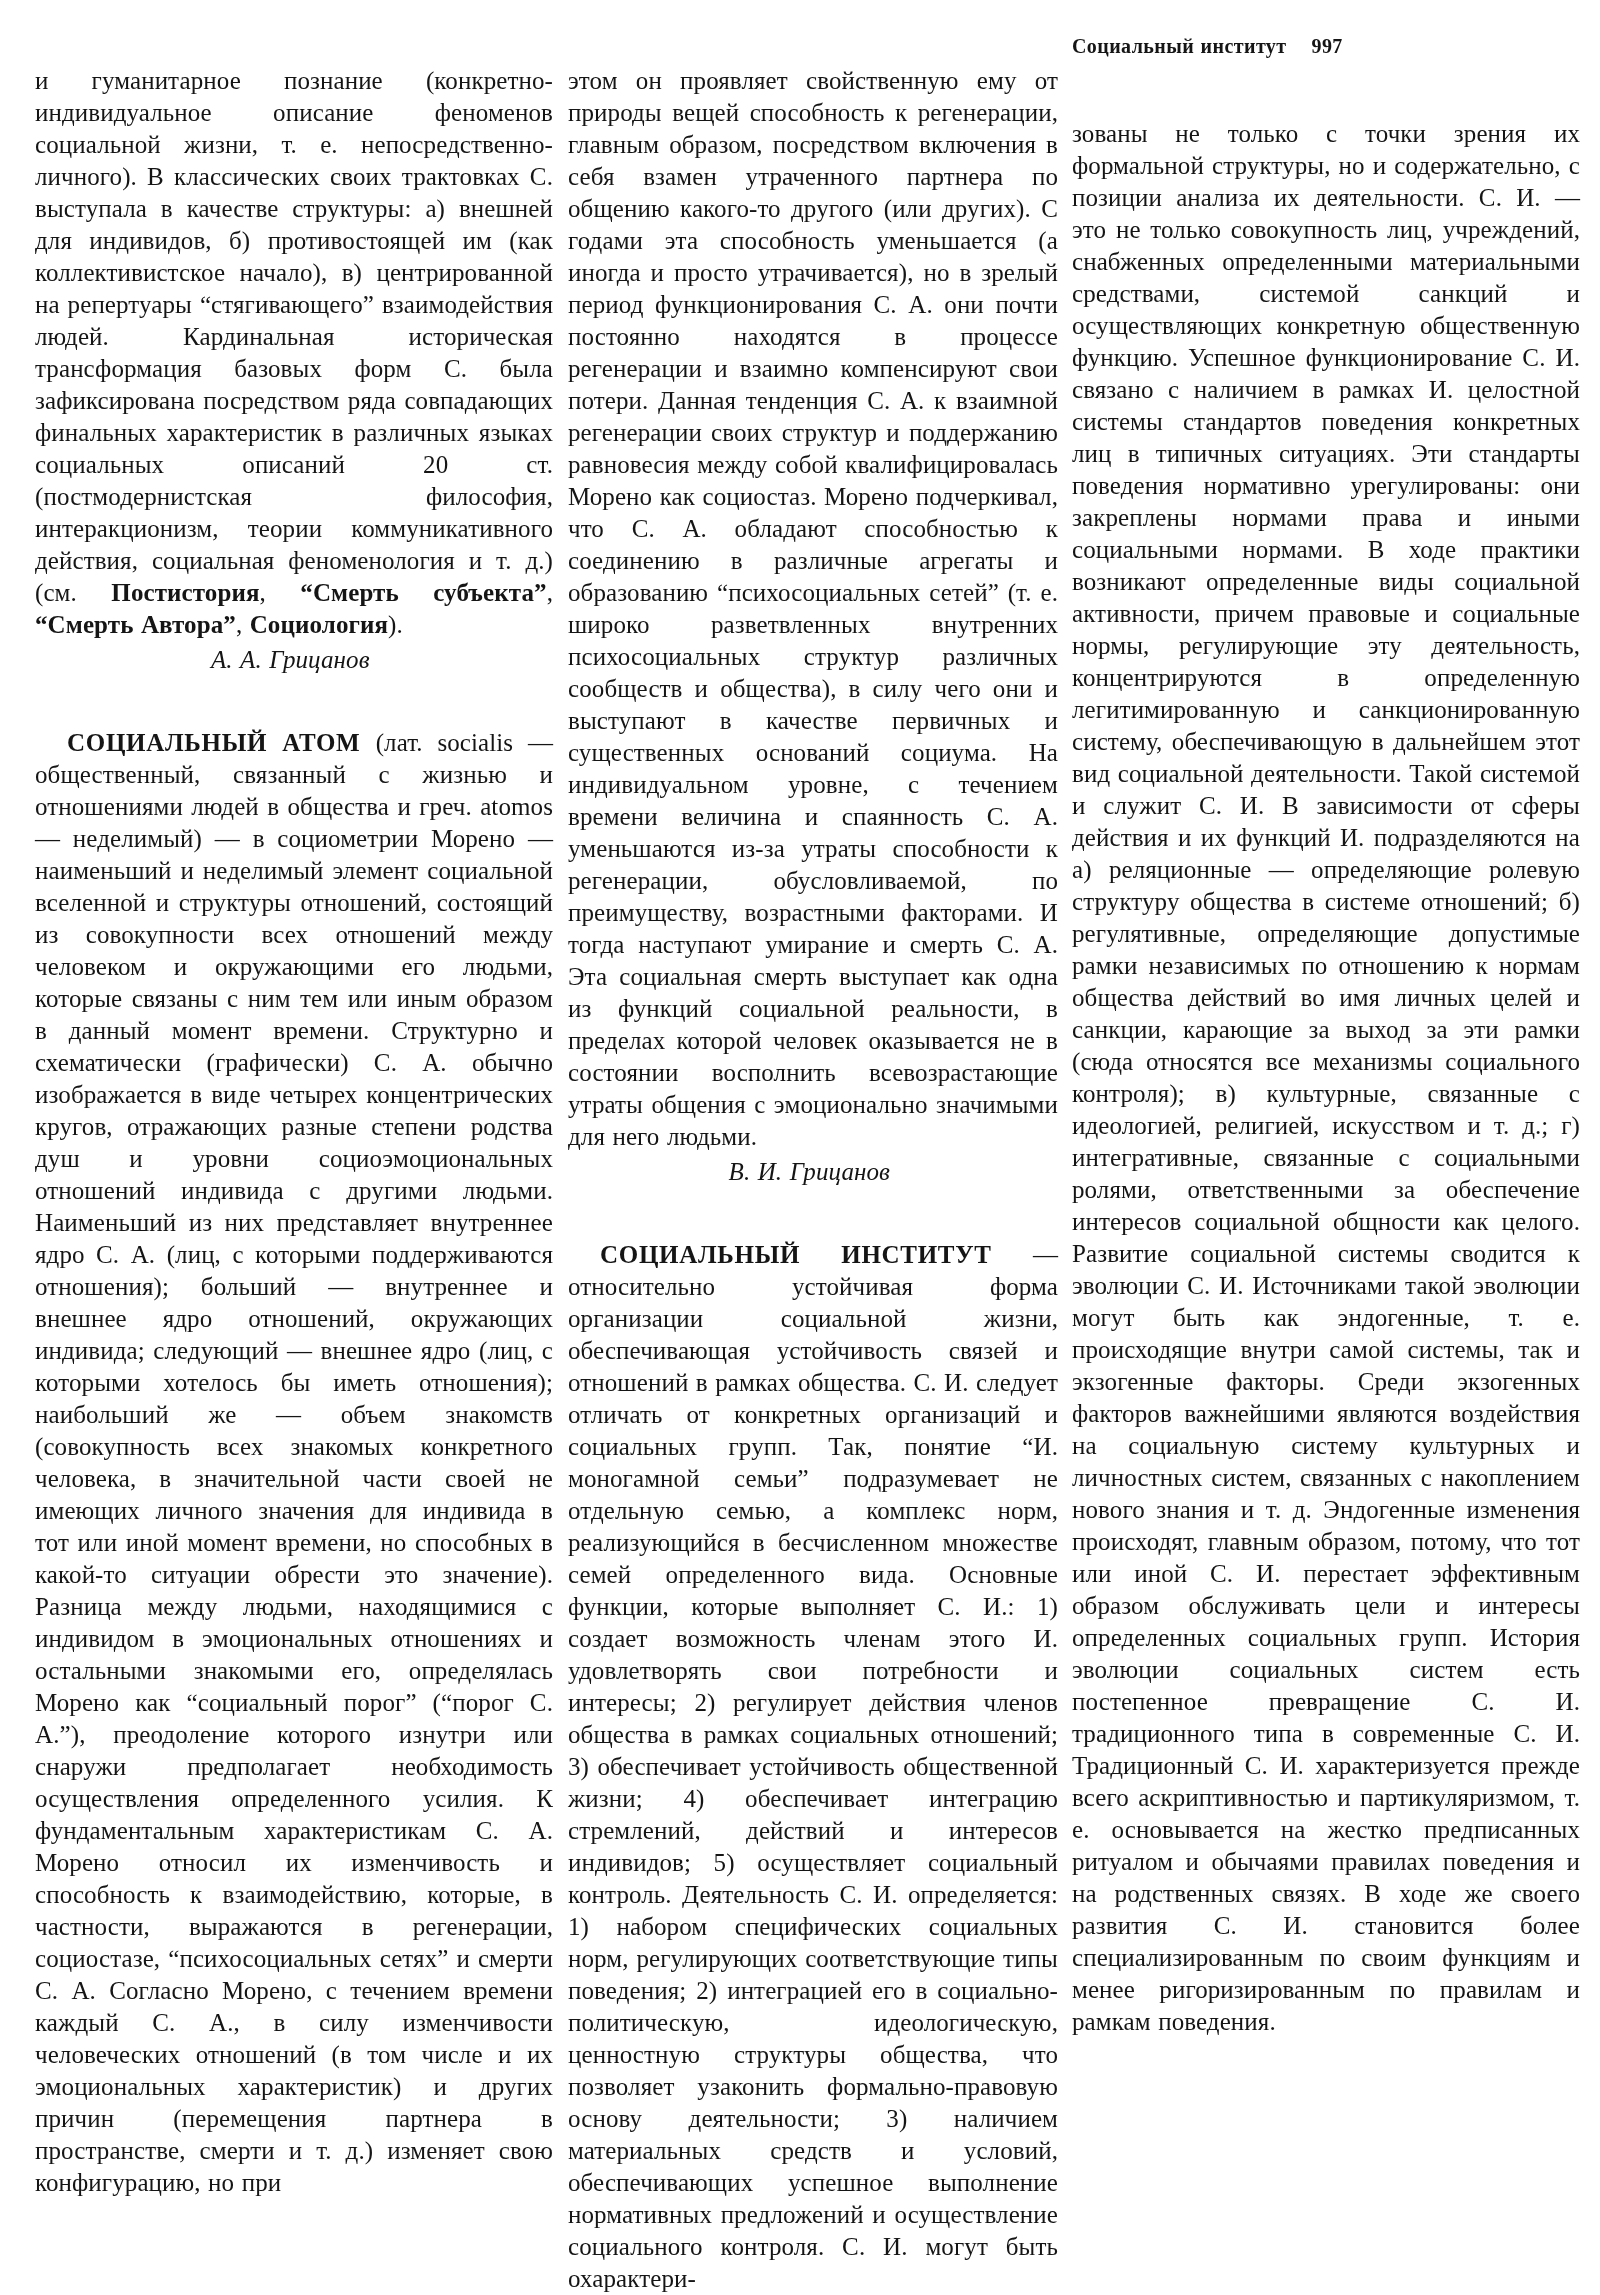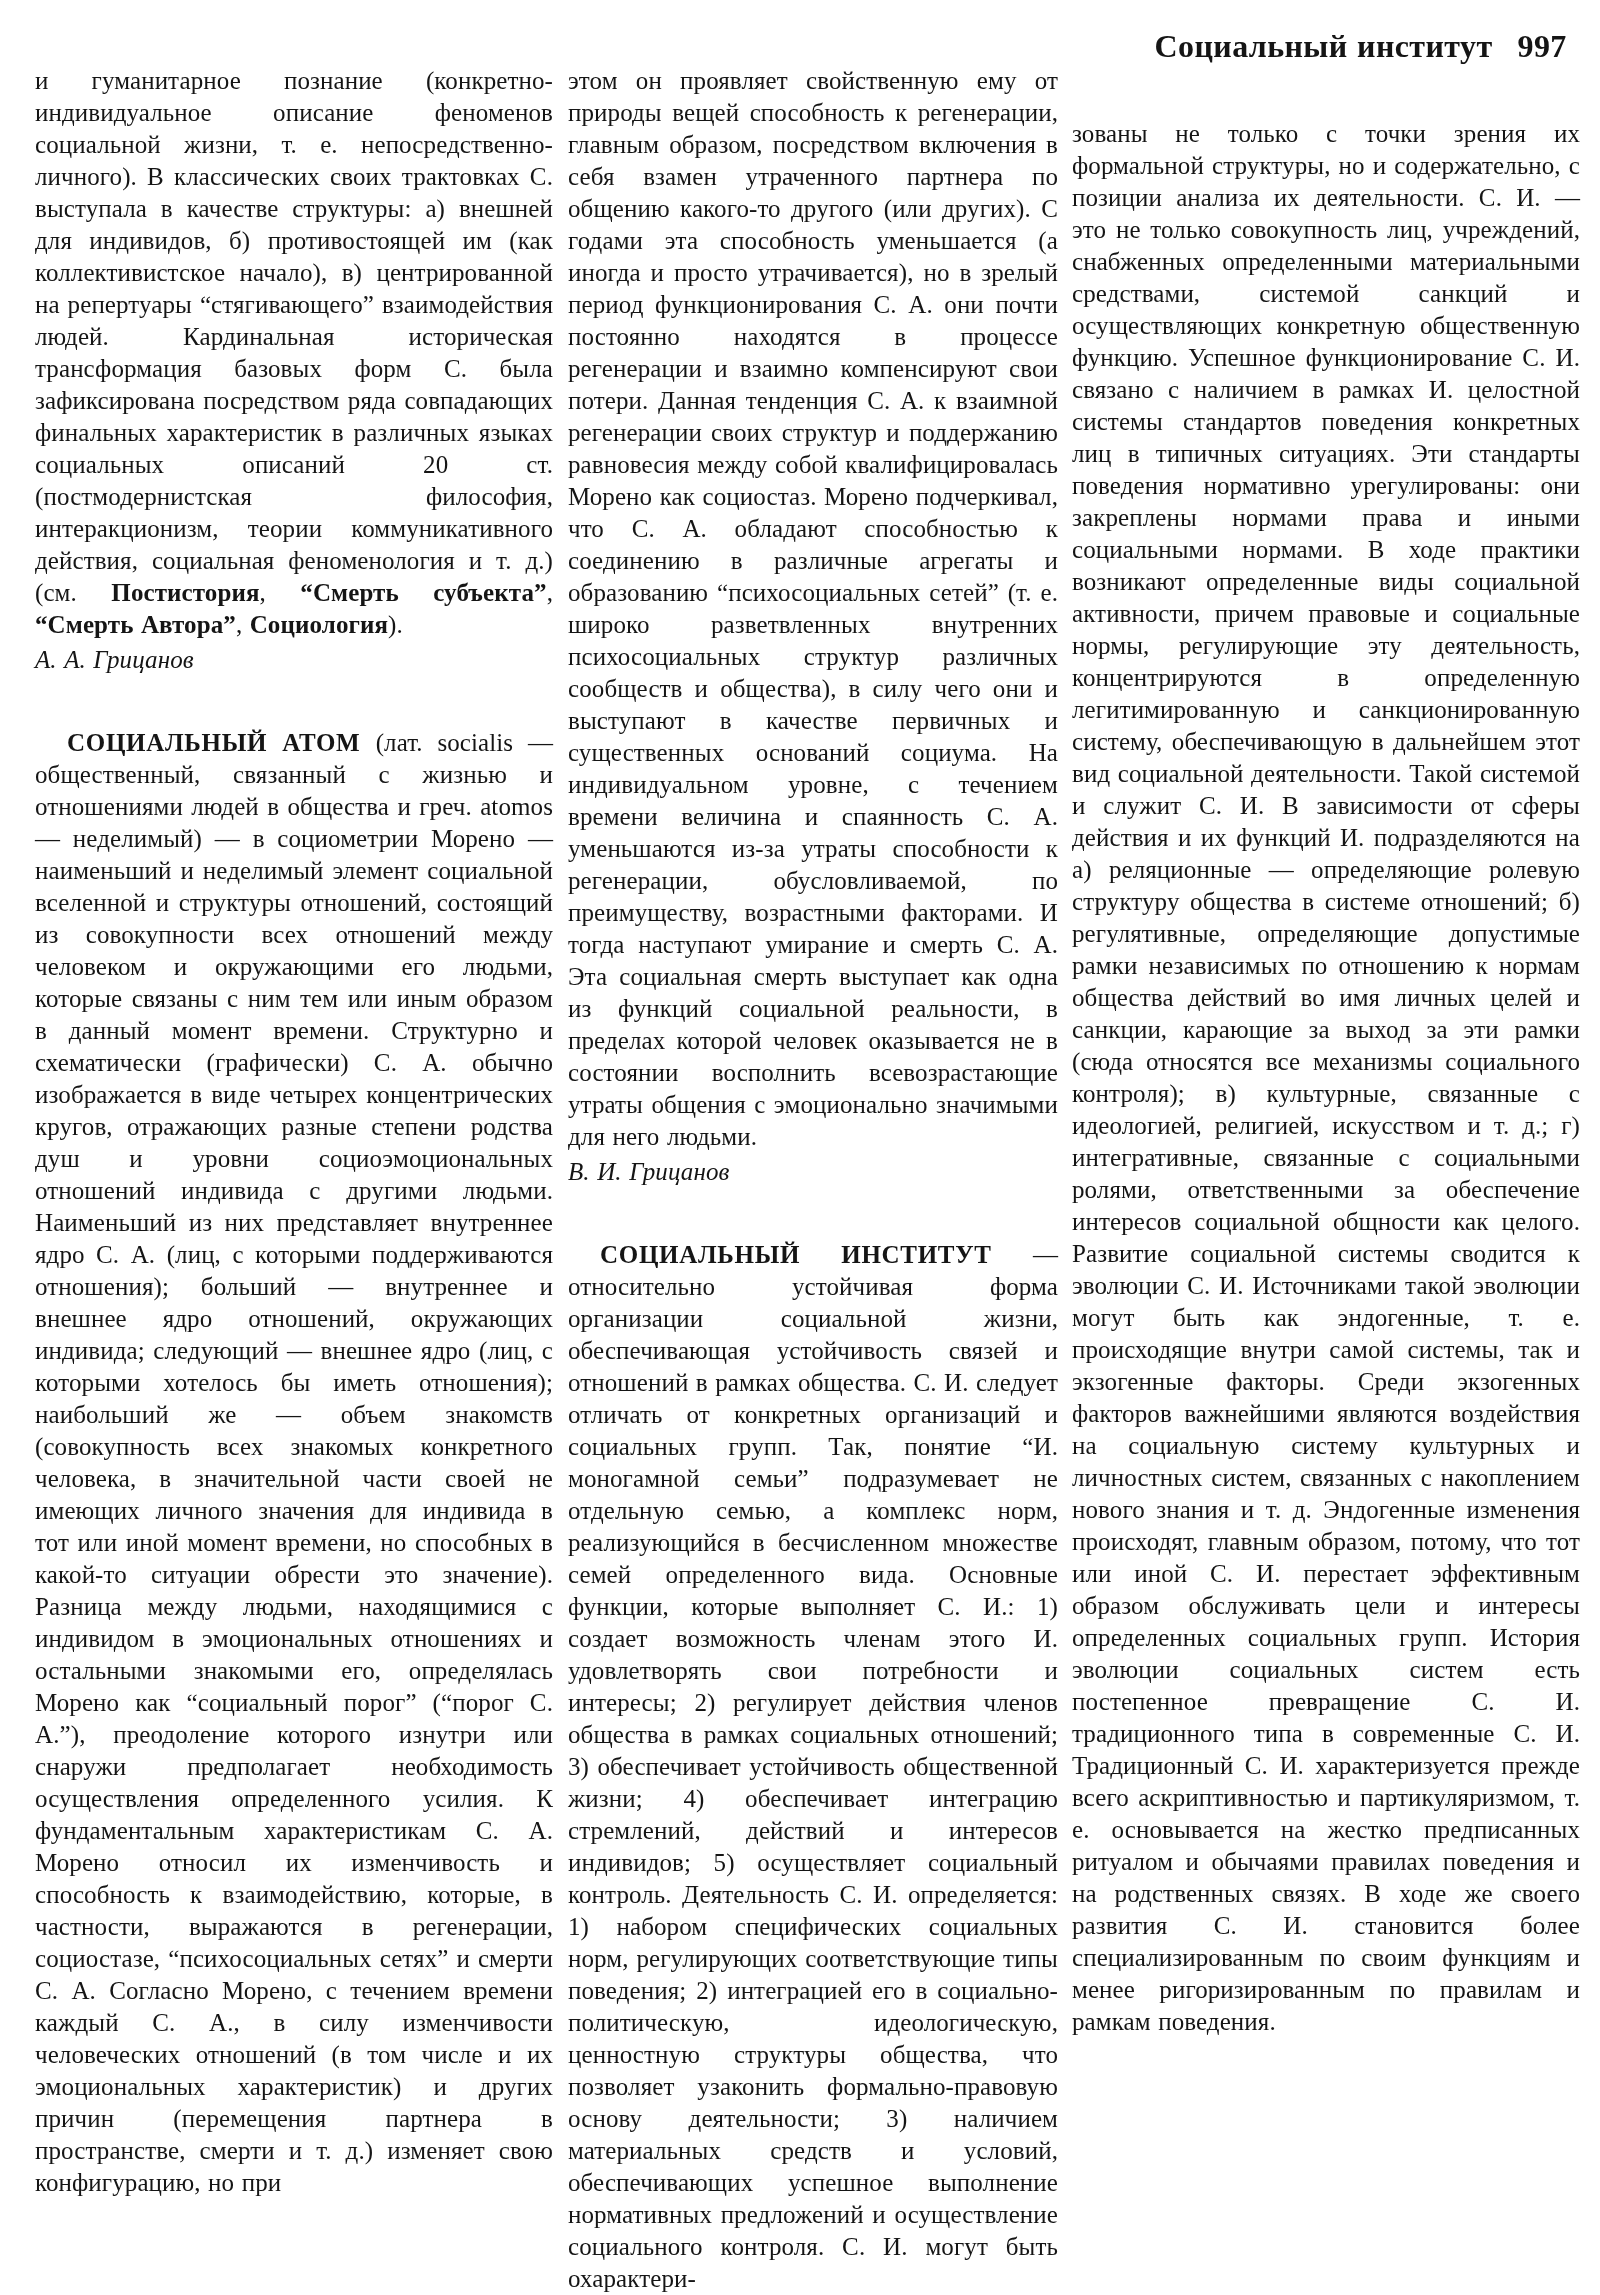--- a/index.html
+++ b/index.html
@@ -19,32 +19,32 @@
     line-height: 32px;
     text-align: justify;
     letter-spacing: 0.1px;
     word-spacing: 1.1px;
   }
   #col-left   { left: 35px;   width: 518px; }
   #col-middle { left: 568px;  width: 490px; }
   #col-right  { left: 1072px; width: 508px; top: 29.5px; }
   .running-head {
     margin: 0 0 56px 0;
-    text-align: right;
+    text-align: left;
     font-weight: bold;
-    font-size: 32px;
+    font-size: 20px;
     letter-spacing: 0.4px;
     padding-right: 13.3px;
     white-space: nowrap;
   }
   .running-head .pageno { margin-left: 25px; }
   p { margin: 0; }
   p.entry { text-indent: 32px; margin-top: 51px; }
   .sig {
-    text-align: left;
+    text-align: center;
     font-style: italic;
     margin-top: 3px;
     padding-right: 7.4px;
   }
   .i { }
   .b { font-weight: bold; }
   .headword { font-weight: bold; letter-spacing: 0.7px; }
 </style>
 </head>
 <body>

